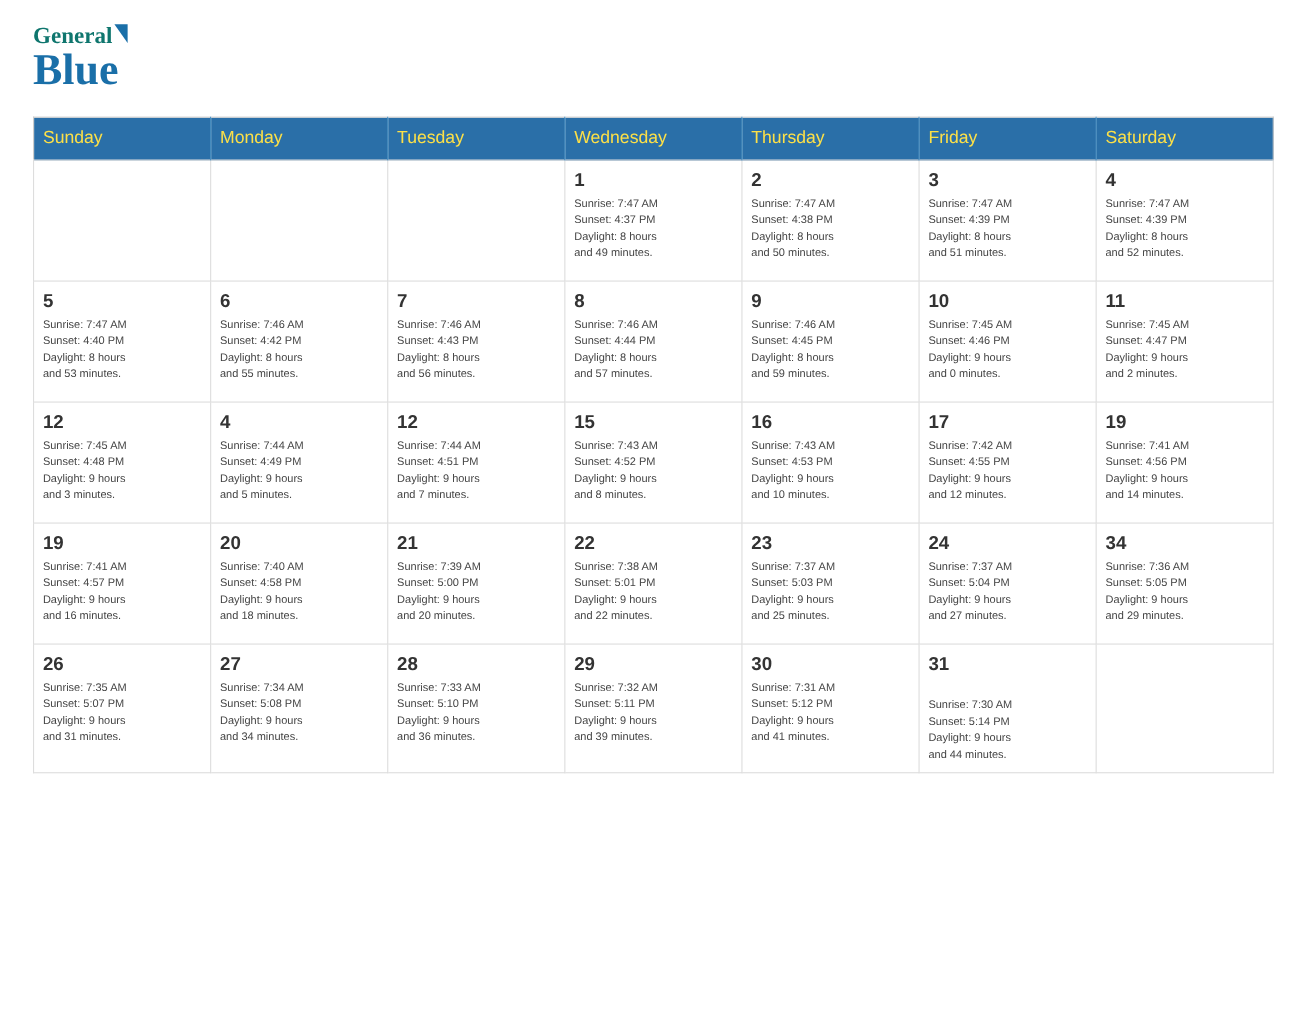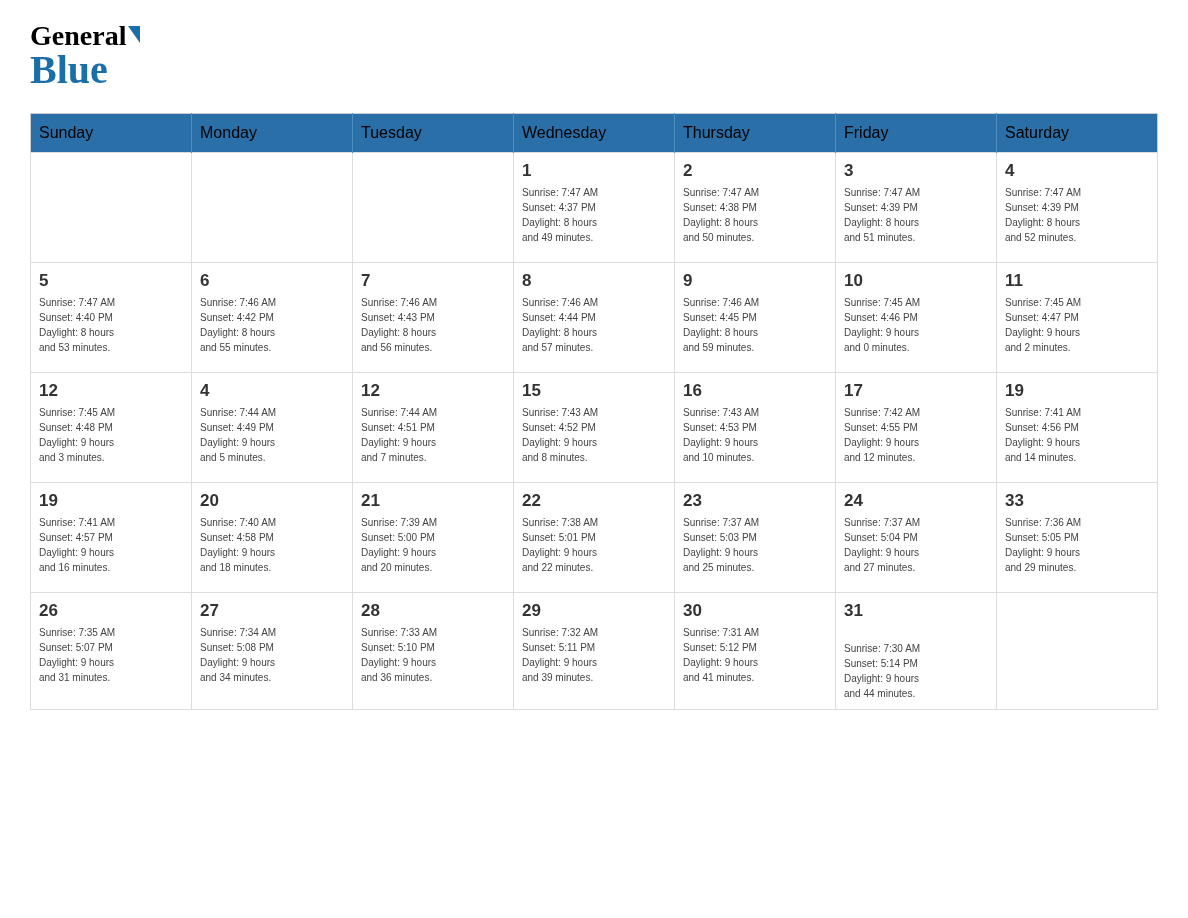--- a/index.html
+++ b/index.html
@@ -33,21 +33,21 @@
       color: #333;
       margin-top: 4px;
     }
     .calendar-table {
       width: 100%;
       border-collapse: collapse;
       border: 1px solid #ccc;
     }
     .calendar-table th {
       background-color: #2a6fa8;
-      color: #000000;
+      color: #fde047;
       padding: 10px 8px;
       text-align: left;
       font-size: 16px;
       font-weight: normal;
       border-right: 1px solid #4a8fc0;
     }
     .calendar-table th:last-child {
       border-right: none;
     }
     .calendar-table td {
@@ -75,21 +75,21 @@
     tr td {
       height: 110px;
     }
   </style>
 </head>
 <body>
 
 <div class="header">
   <div class="logo">
     <div style="display:flex; align-items:center;">
-      <span style="font-size:28px; font-weight:bold; color:#000000; font-family: Georgia, serif;">General</span>
+      <span style="font-size:21px; font-weight:bold; color:#0f766e; font-family: Georgia, serif;">General</span>
       <span style="display:inline-block; width:0; height:0; border-left:12px solid transparent; border-top:17px solid #1a6fa8; margin-left:2px; margin-bottom:4px;"></span>
     </div>
     <div style="margin-top:-6px;">
       <span style="font-size:40px; font-weight:bold; color:#1a6fa8; font-family: Georgia, serif;">Blue</span>
     </div>
   </div>
   <div class="title-section">
     <div class="month-title"></div>
     <div class="location-title"></div>
   </div>
@@ -280,21 +280,21 @@
 and 25 minutes.</div>
         </td>
         <td>
           <span class="day-number">24</span>
           <div class="day-info" style="white-space: pre-line;">Sunrise: 7:37 AM
 Sunset: 5:04 PM
 Daylight: 9 hours
 and 27 minutes.</div>
         </td>
         <td>
-          <span class="day-number">33</span>
+          <span class="day-number">34</span>
           <div class="day-info" style="white-space: pre-line;">Sunrise: 7:36 AM
 Sunset: 5:05 PM
 Daylight: 9 hours
 and 29 minutes.</div>
         </td>
       </tr>
       <tr>
         <td>
           <span class="day-number">26</span>
           <div class="day-info" style="white-space: pre-line;">Sunrise: 7:35 AM

